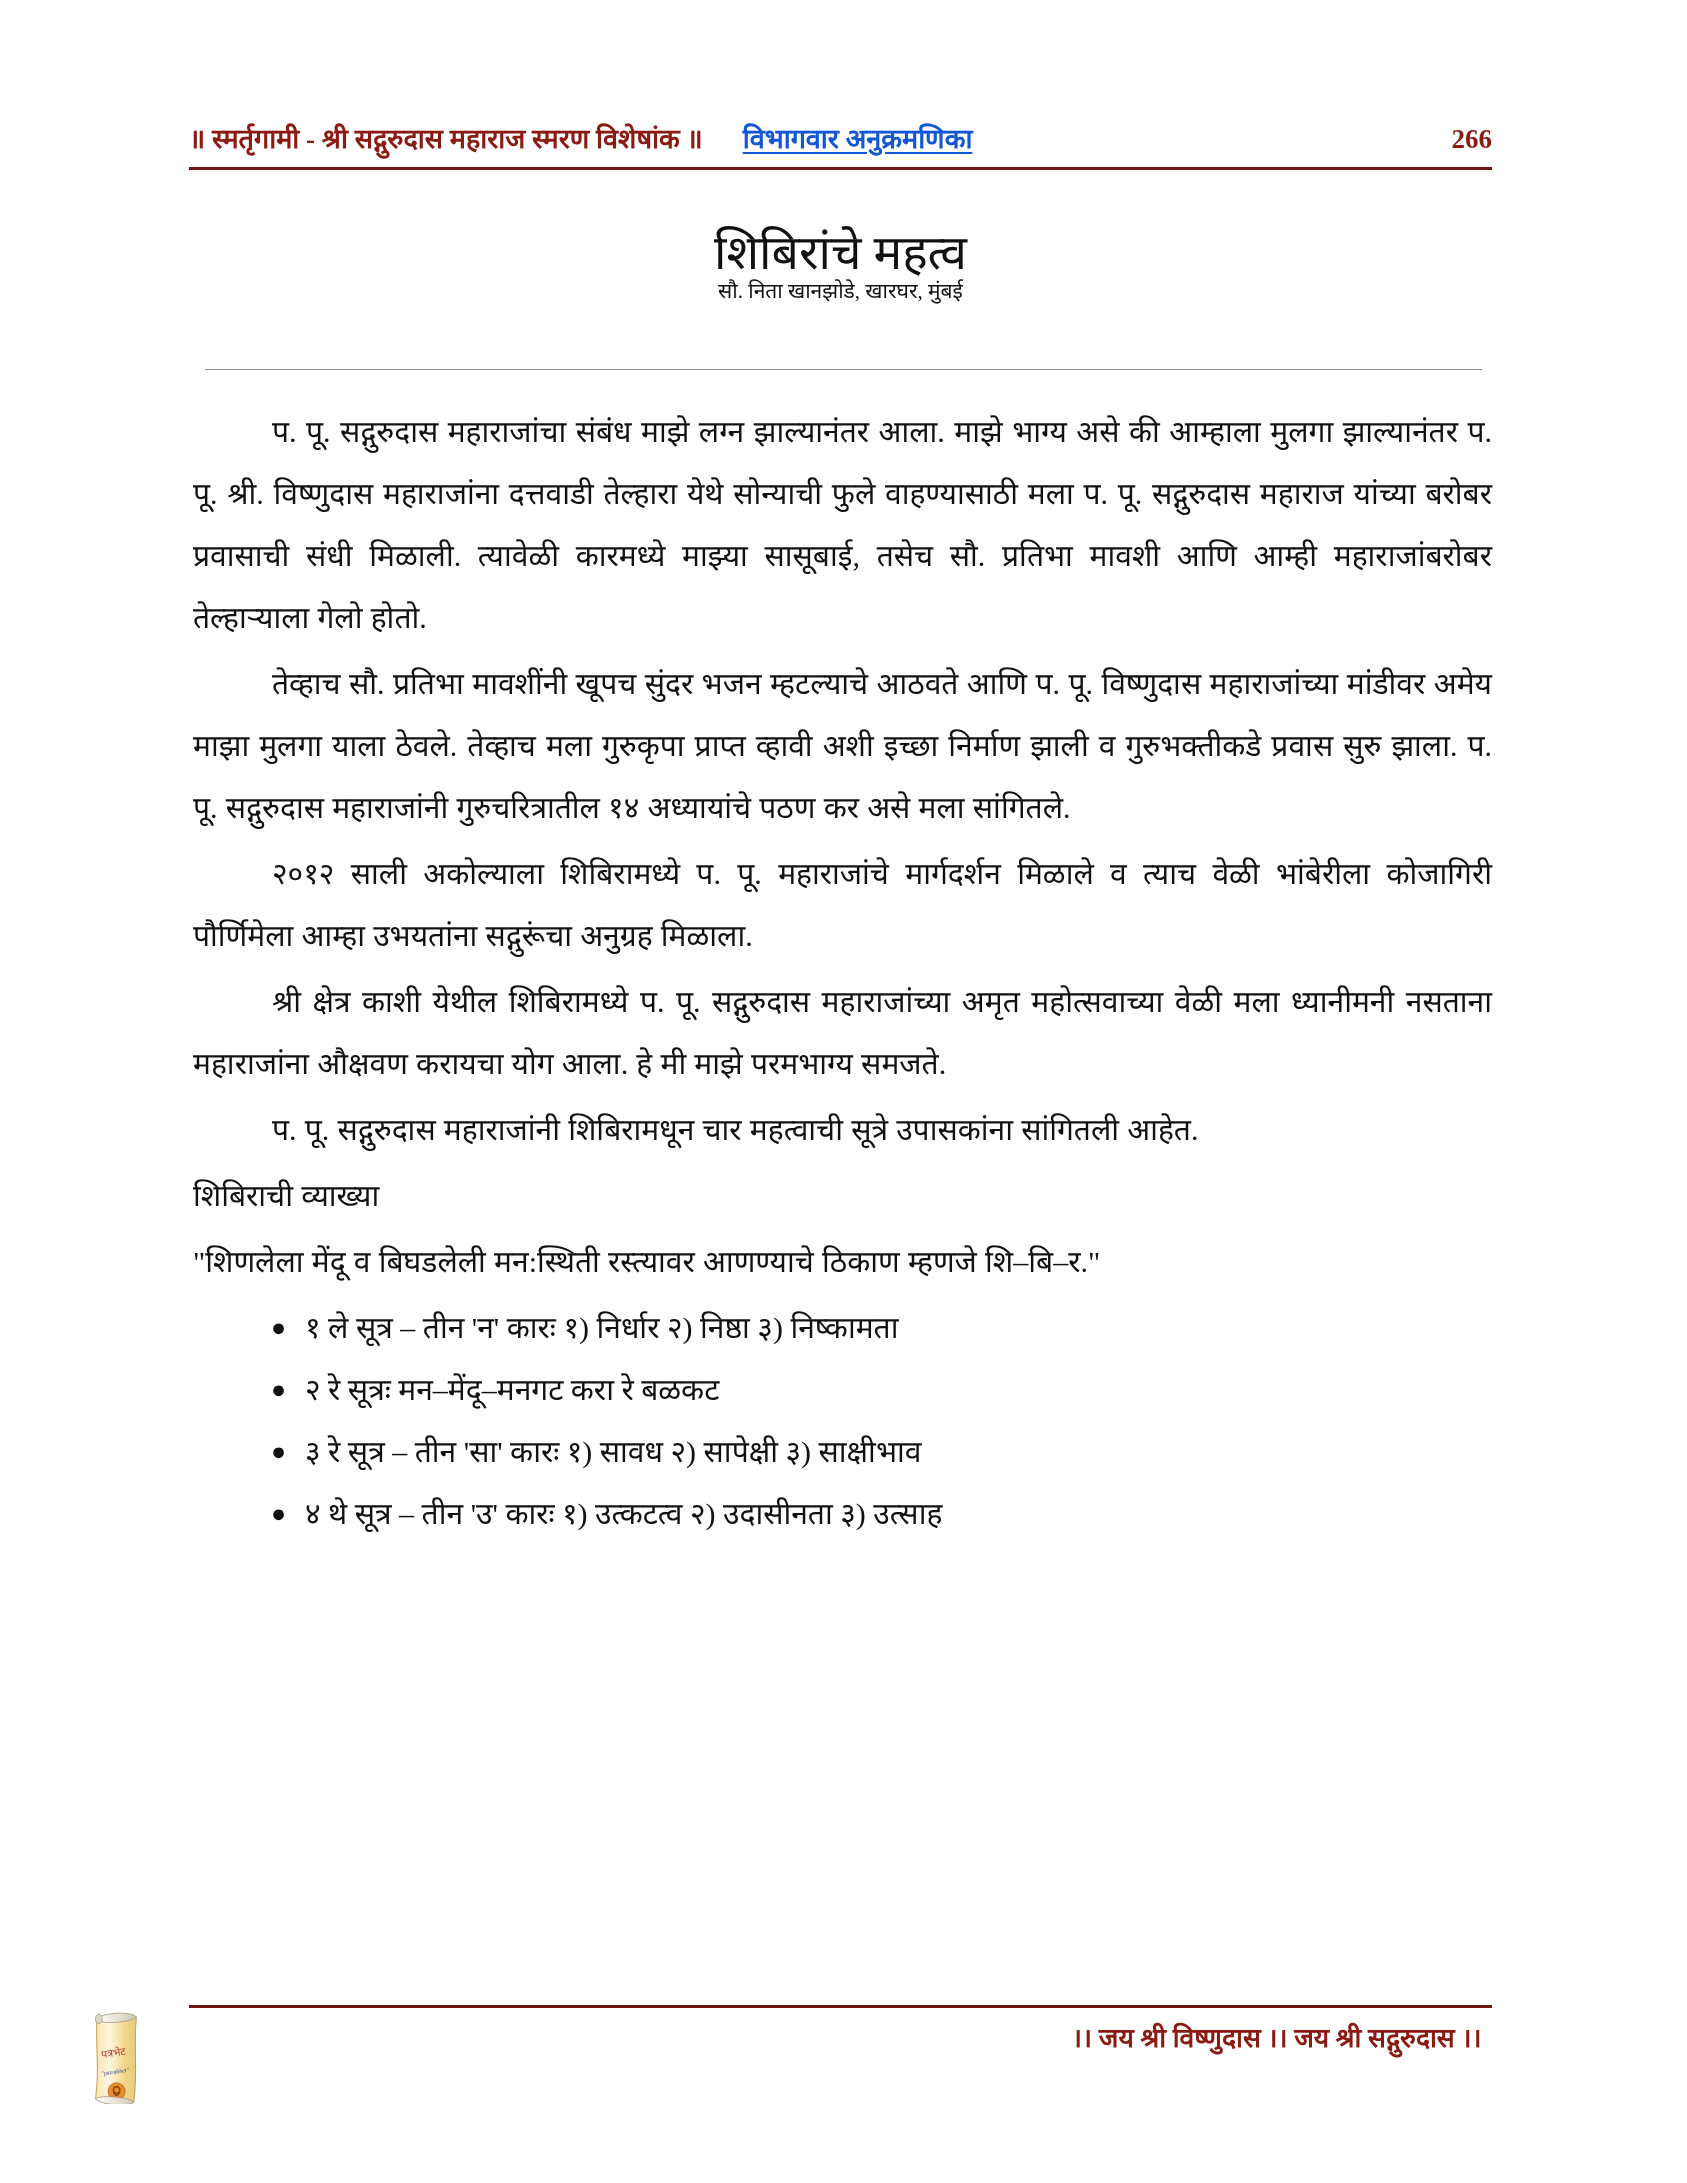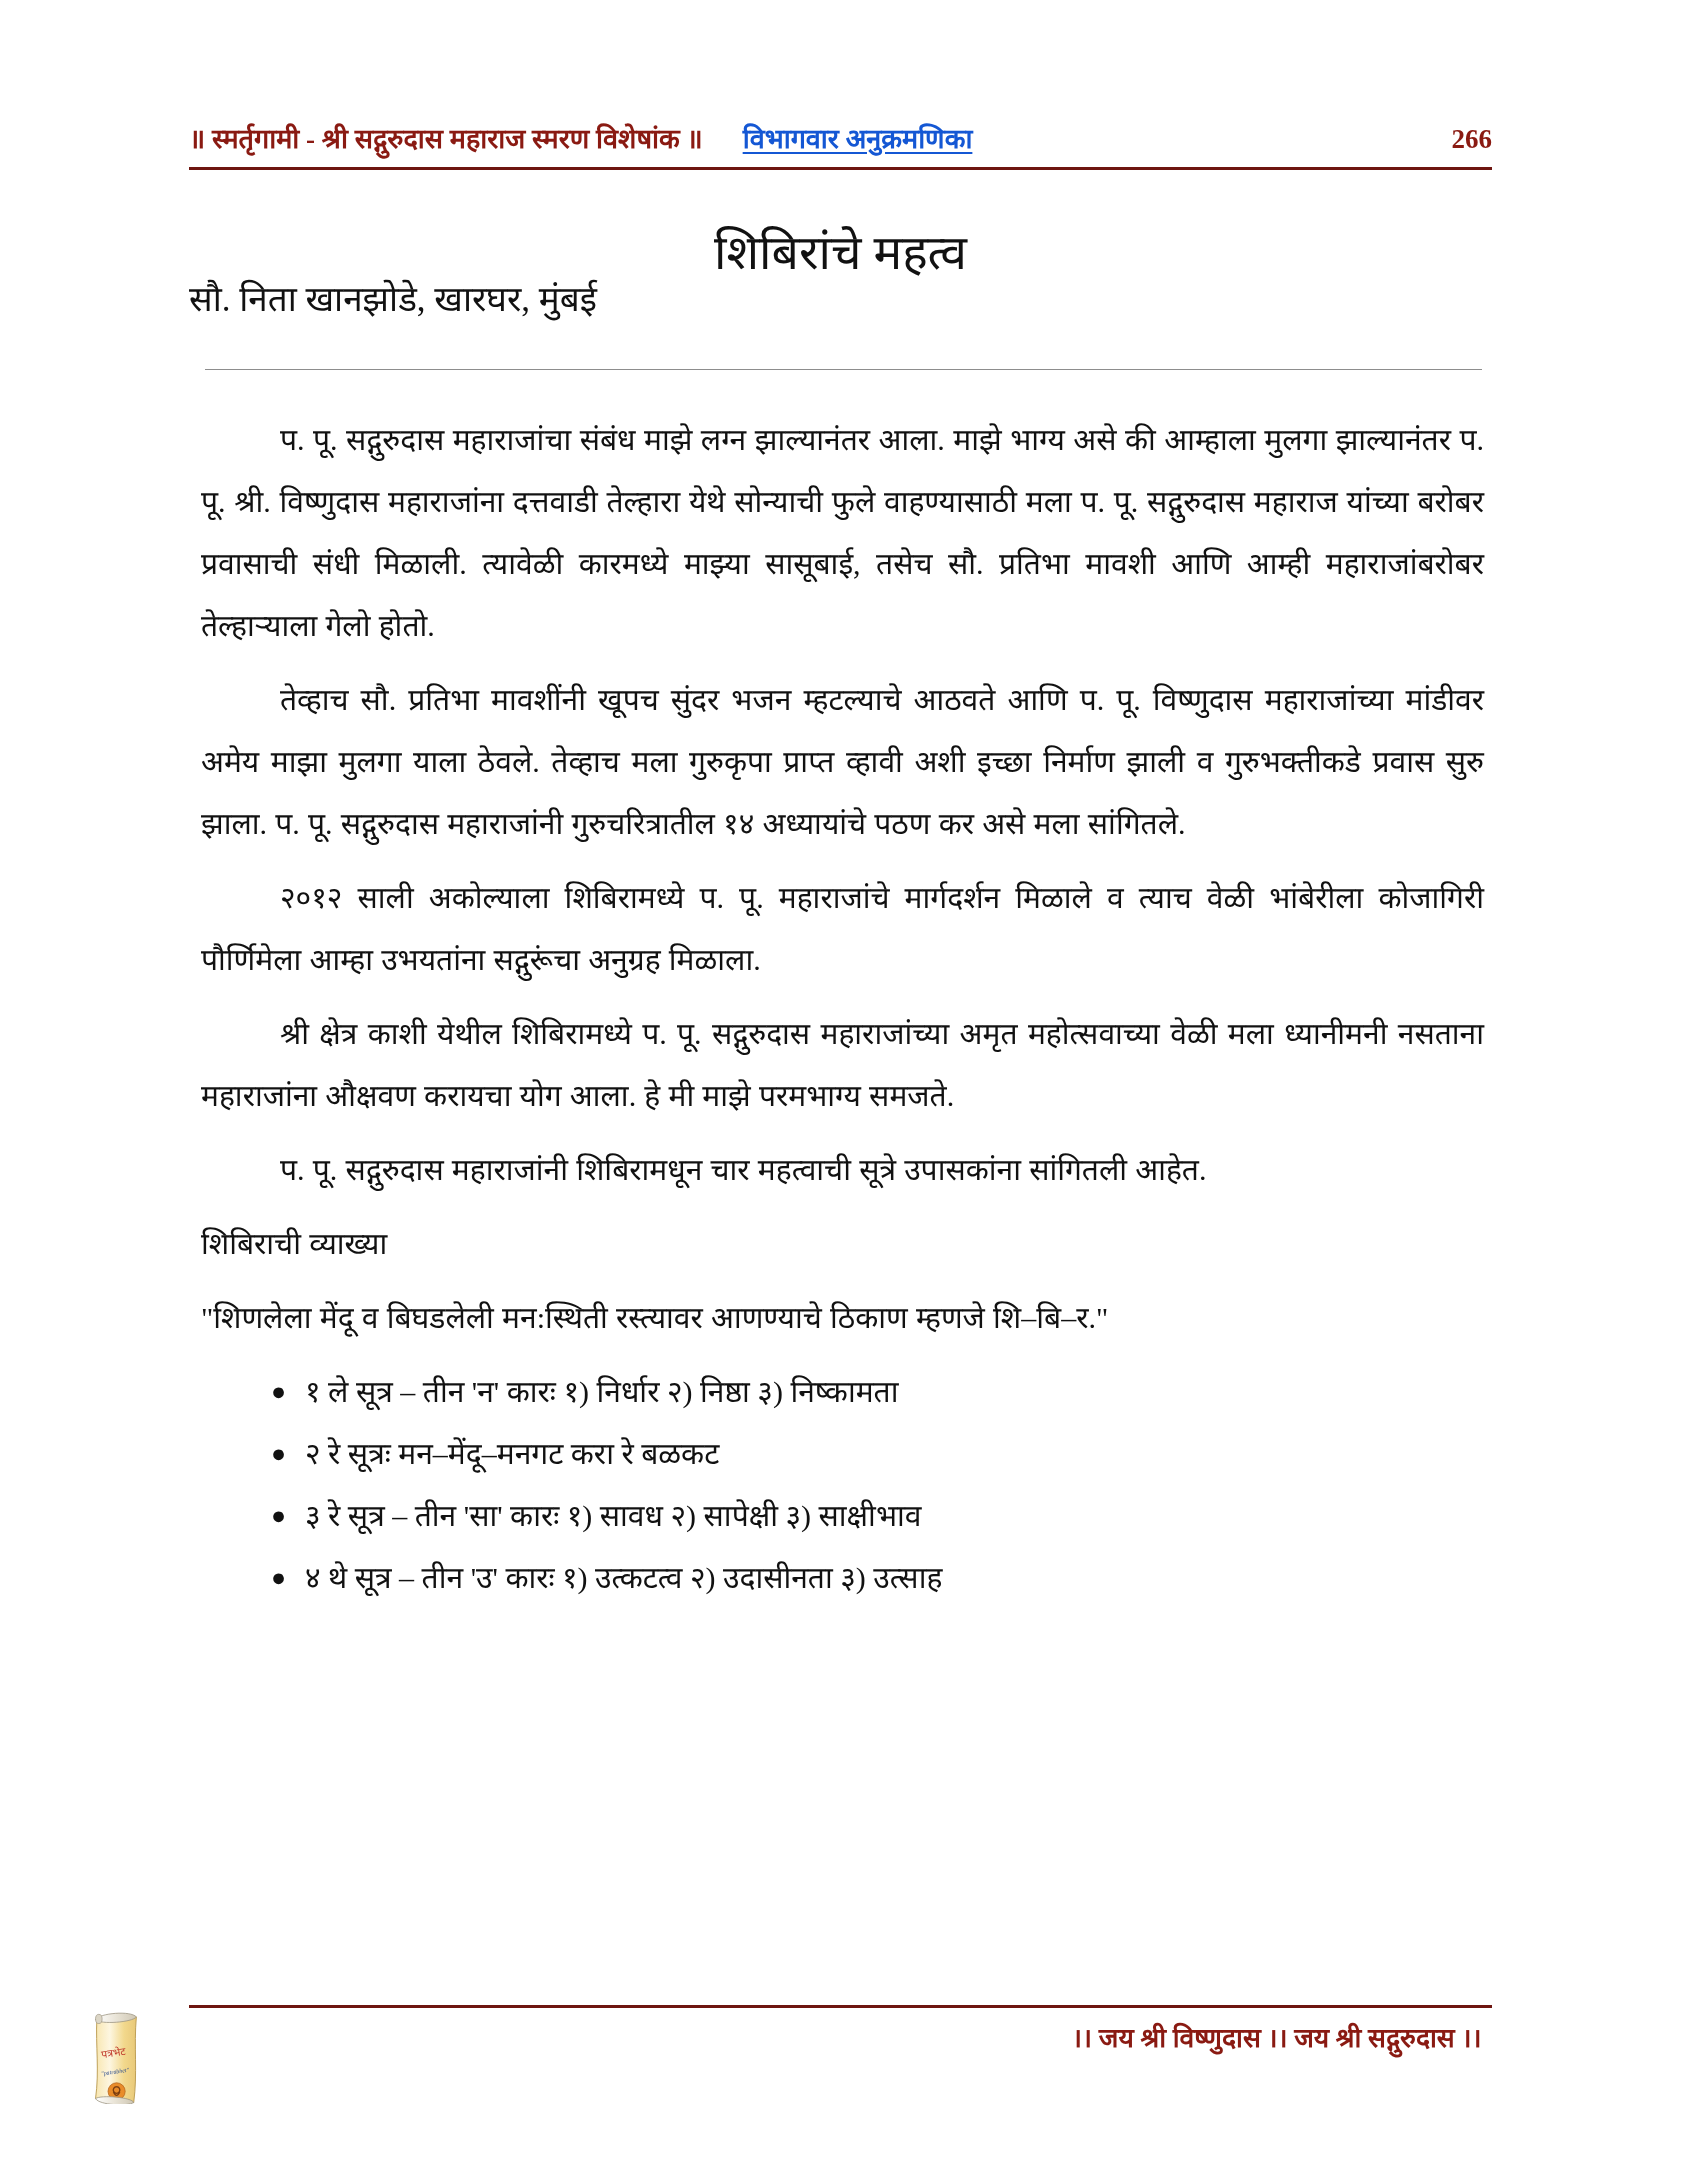--- a/index.html
+++ b/index.html
@@ -84,22 +84,22 @@
     line-height: 1.25;
     color: #111111;
     font-weight: normal;
   }
 
   .byline {
     position: absolute;
     left: 189px;
     top: 278px;
     width: 1303px;
-    text-align: left;
-    font-size: 35px;
+    text-align: center;
+    font-size: 21px;
     line-height: 1.25;
     color: #111111;
   }
 
   .sub-rule {
     position: absolute;
     left: 205px;
     top: 369px;
     width: 1277px;
     height: 1.3px;
@@ -108,21 +108,21 @@
 
   
   .body-area {
     position: absolute;
     left: 189px;
     top: 397px;
     width: 1307px;
   }
 
   p.para {
-    margin: 12px;
+    margin: 4px;
     font-size: 30px;
     line-height: 62px;
     text-align: justify;
     text-align-last: left;
     text-indent: 79px;
     color: #111111;
     word-spacing: 0.7px;
   }
   p.para.no-indent {
     text-indent: 0;

